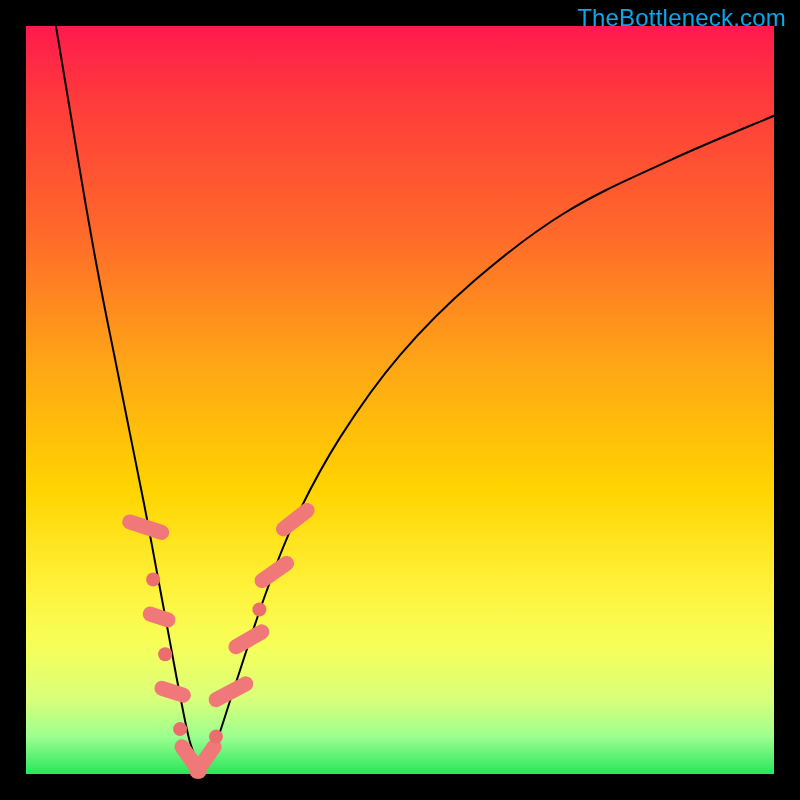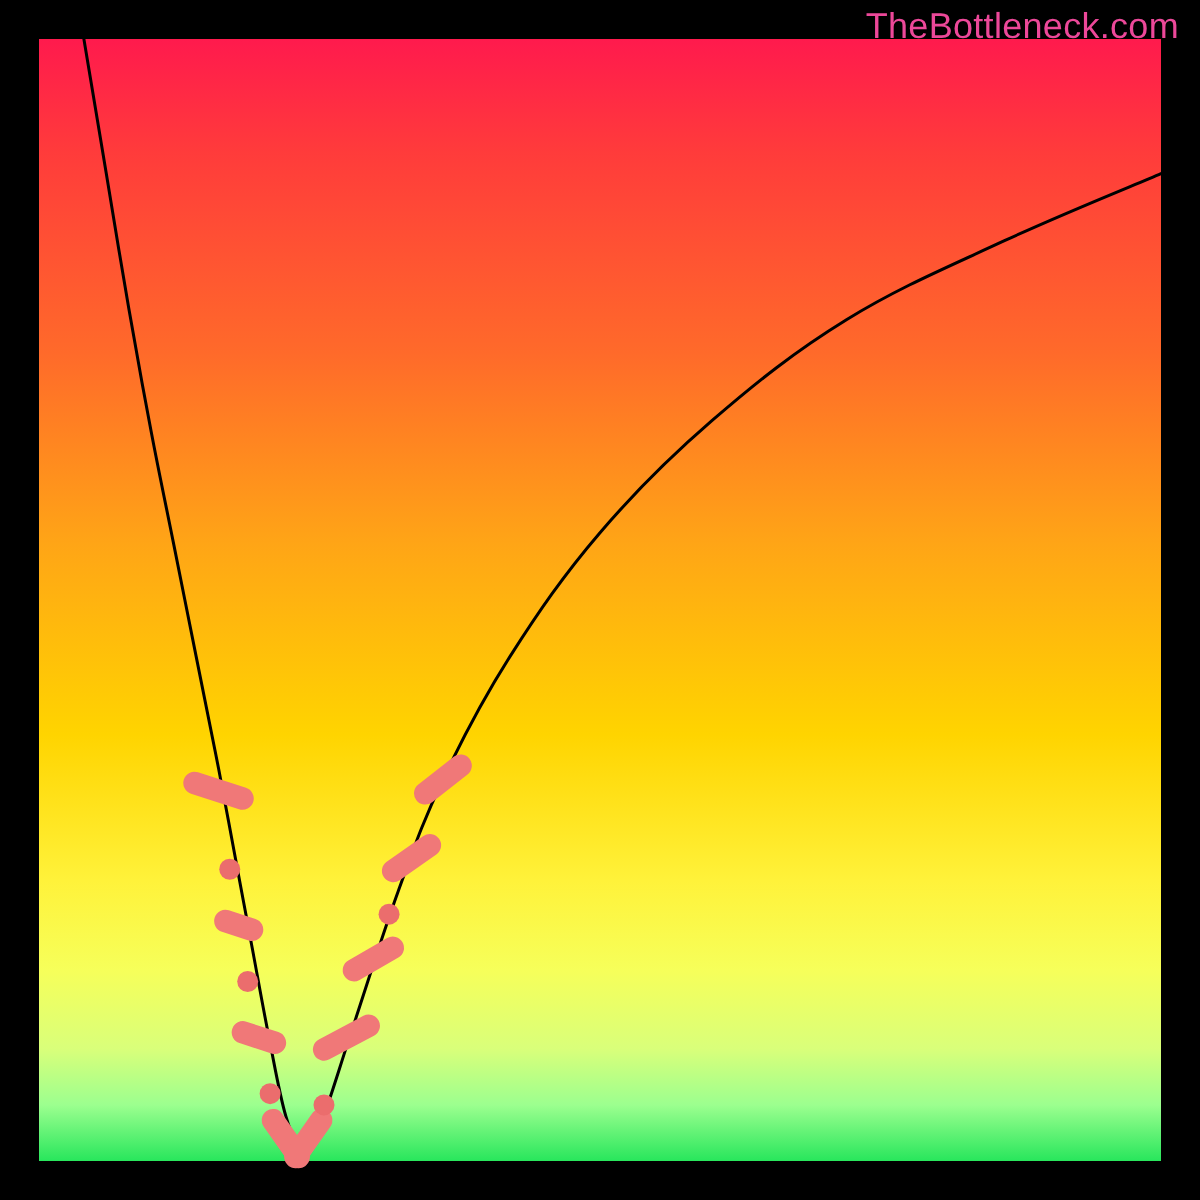--- a/index.html
+++ b/index.html
@@ -30,21 +30,21 @@
       #9cff8f 95%,
       #28e65c 100%
     );
   }
   .watermark {
     position: absolute;
     top: 4px;
     right: 14px;
     font-size: 24px;
     font-weight: 400;
-    color: #ec4899;
+    color: #0ea5e9;
     letter-spacing: 0.2px;
   }
   svg.plot {
     position: absolute;
     left: 0;
     top: 0;
     width: 748px;
     height: 748px;
     overflow: visible;
   }

